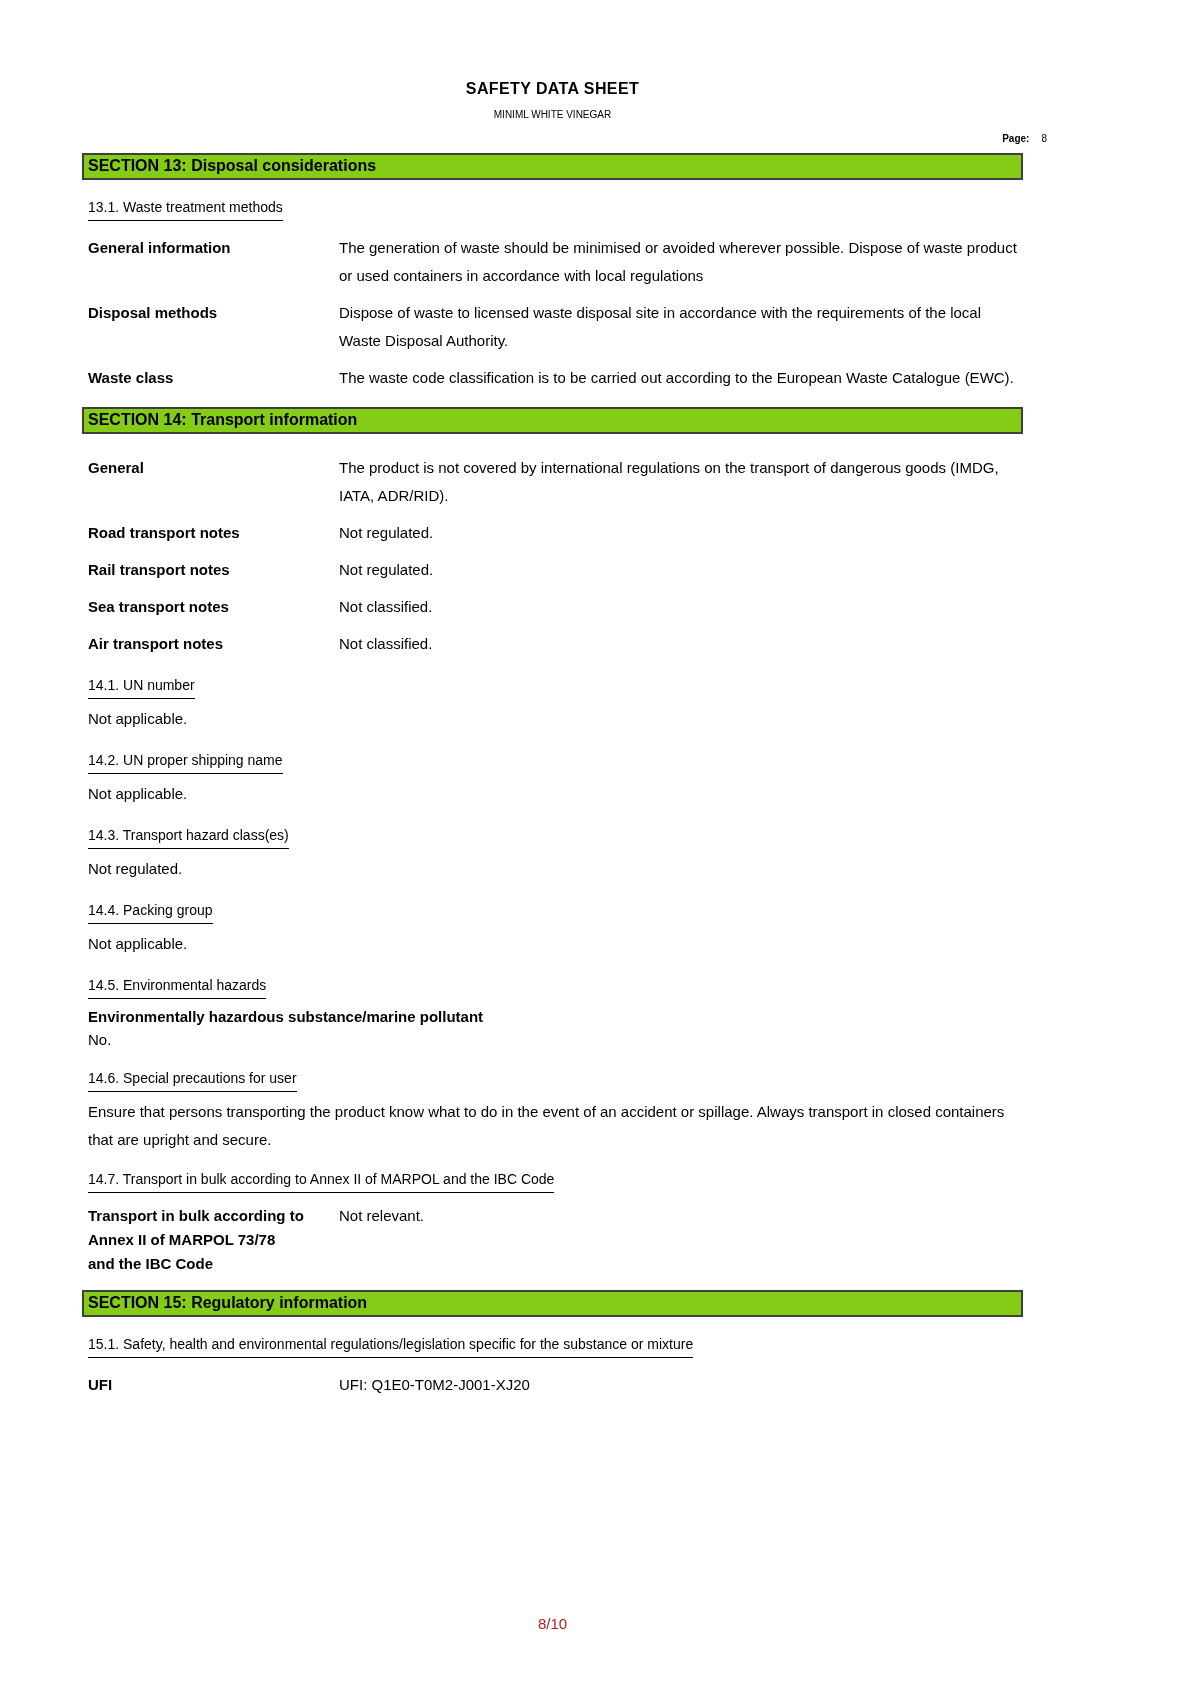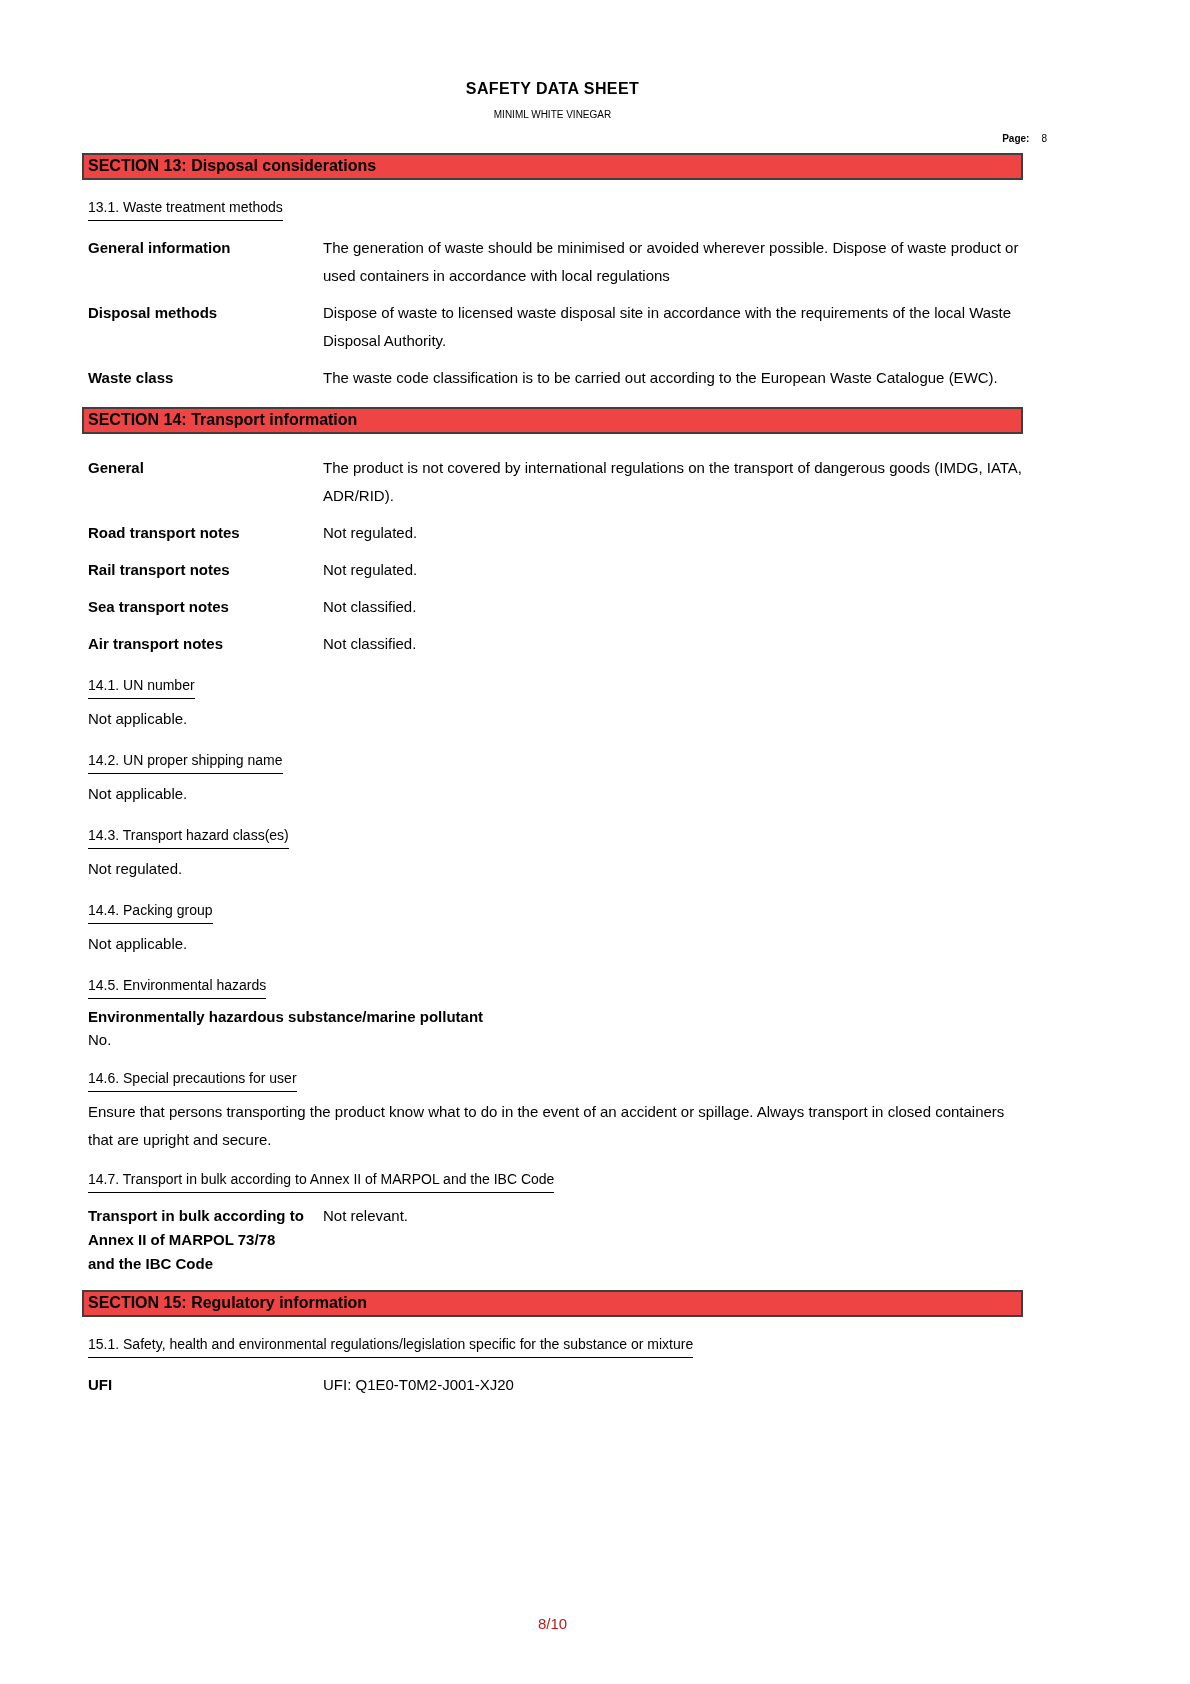--- a/index.html
+++ b/index.html
@@ -34,41 +34,42 @@
   .page-row {
     margin-top: 13px;
     text-align: right;
     font-size: 10px;
     margin-right: -24px;
   }
   .page-label { font-weight: bold; }
   .page-num { margin-left: 12px; }
   .section-bar {
     margin-top: 9px;
-    background: #ef4444;
+    background: #84cc16;
     border: 2px solid #3f3f3f;
     padding: 2px 4px 3px 4px;
     font-size: 16px;
     font-weight: bold;
   }
   .indent { padding-left: 6px; }
   .subheading-wrap { margin-top: 17px; line-height: 20px; }
   .subheading {
     display: inline-block;
     font-size: 14px;
     font-weight: normal;
     border-bottom: 1.5px solid #000;
     padding-bottom: 3px;
   }
   .subheading-wrap.long { margin-top: 15px; }
   .row {
     display: flex;
     margin-top: 9px;
     font-size: 15px;
     line-height: 28px;
+    gap: 16px;
   }
   .row .label {
     width: 235px;
     flex-shrink: 0;
     font-weight: bold;
   }
   .row .value { width: 700px; }
   .row.gap-lg { margin-top: 13px; }
   .body-text {
     margin-top: 6px;

